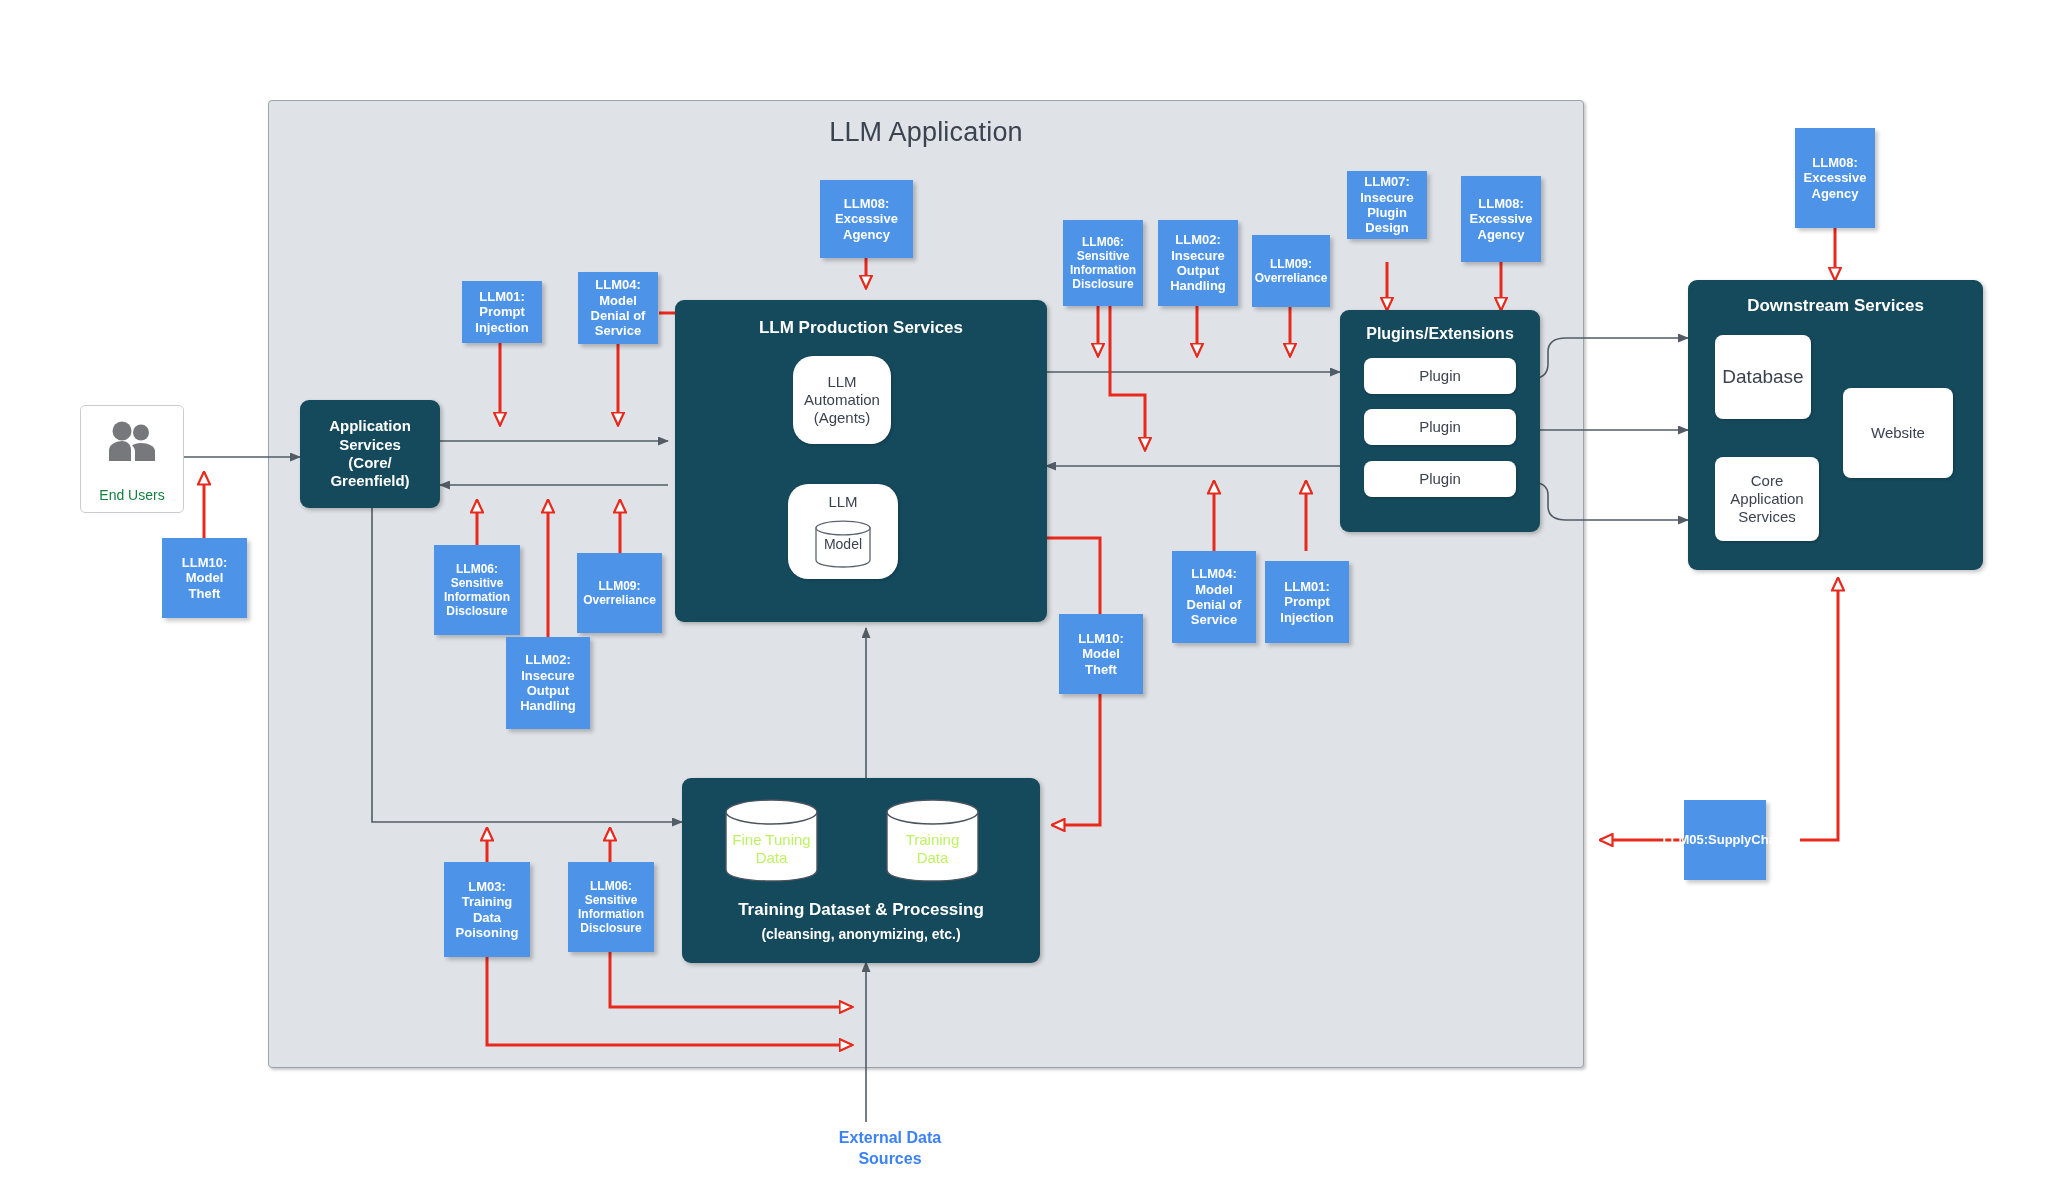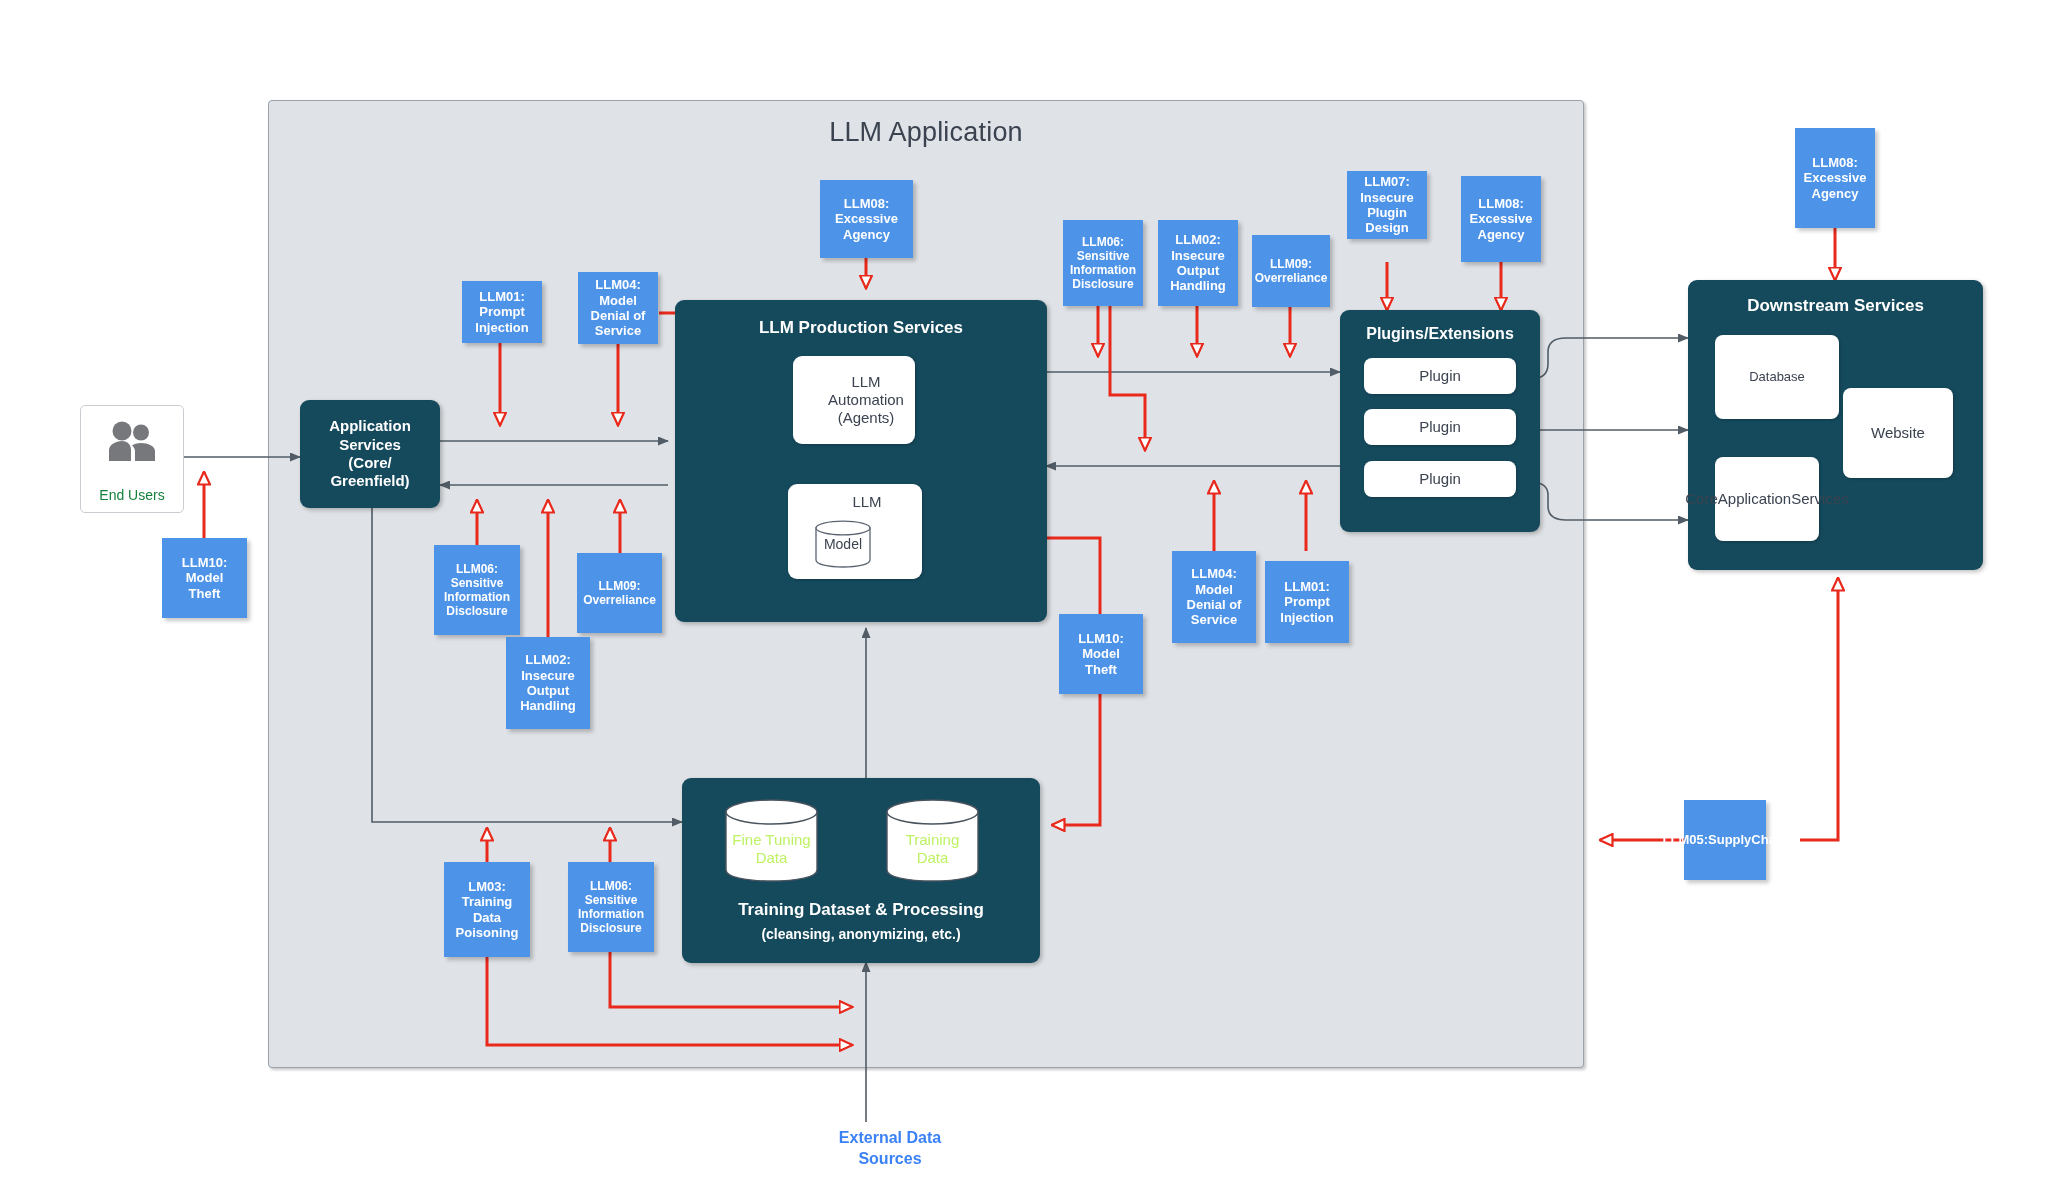--- a/index.html
+++ b/index.html
@@ -30,21 +30,21 @@
     font-weight:bold;color:#ffffff;
   }
 
   
   .wcard{
     position:absolute;background:#ffffff;border-radius:8px;
     color:#3b4350;display:flex;align-items:center;justify-content:center;
     text-align:center;line-height:1.22;
     box-shadow:1px 1px 3px rgba(0,0,0,0.2);
   }
-  .wcard.sq{border-radius:9px;padding-left:24px;}
+  .wcard.sq{border-radius:20px;}
 
   
   .haz{
     position:absolute;background:#4d93e8;color:#ffffff;font-weight:bold;
     display:flex;align-items:center;justify-content:center;text-align:center;
     line-height:1.18;box-shadow:3px 3px 4px rgba(0,0,0,0.22);
     font-size:13px;padding:2px 3px;box-sizing:border-box;
   }
 
   
@@ -221,24 +221,24 @@
     <div class="wcard" style="left:24px;top:99px;width:152px;height:36px;font-size:15px;">
         <span>Plugin</span>
       </div>
     <div class="wcard" style="left:24px;top:151px;width:152px;height:36px;font-size:15px;">
         <span>Plugin</span>
       </div>
   </div>
 
   <div class="node teal" style="left:1688px;top:280px;width:295px;height:290px;">
     <div class="teal-title" style="top:16px;font-size:17px;">Downstream Services</div>
-    <div class="wcard" style="left:27px;top:55px;width:124px;height:84px;font-size:13px;">
+    <div class="wcard" style="left:27px;top:55px;width:96px;height:84px;font-size:19px;">
         <span>Database</span>
       </div>
-    <div class="wcard" style="left:27px;top:177px;width:104px;height:84px;flex-direction:row;font-size:15px;">
+    <div class="wcard" style="left:27px;top:177px;width:104px;height:84px;flex-direction:column;font-size:15px;">
       <span>Core</span>
       <span>Application</span>
       <span>Services</span>
     </div>
     <div class="wcard" style="left:155px;top:108px;width:110px;height:90px;font-size:15px;">
         <span>Website</span>
       </div>
   </div>
 
   <div class="node teal" style="left:682px;top:778px;width:358px;height:185px;">

